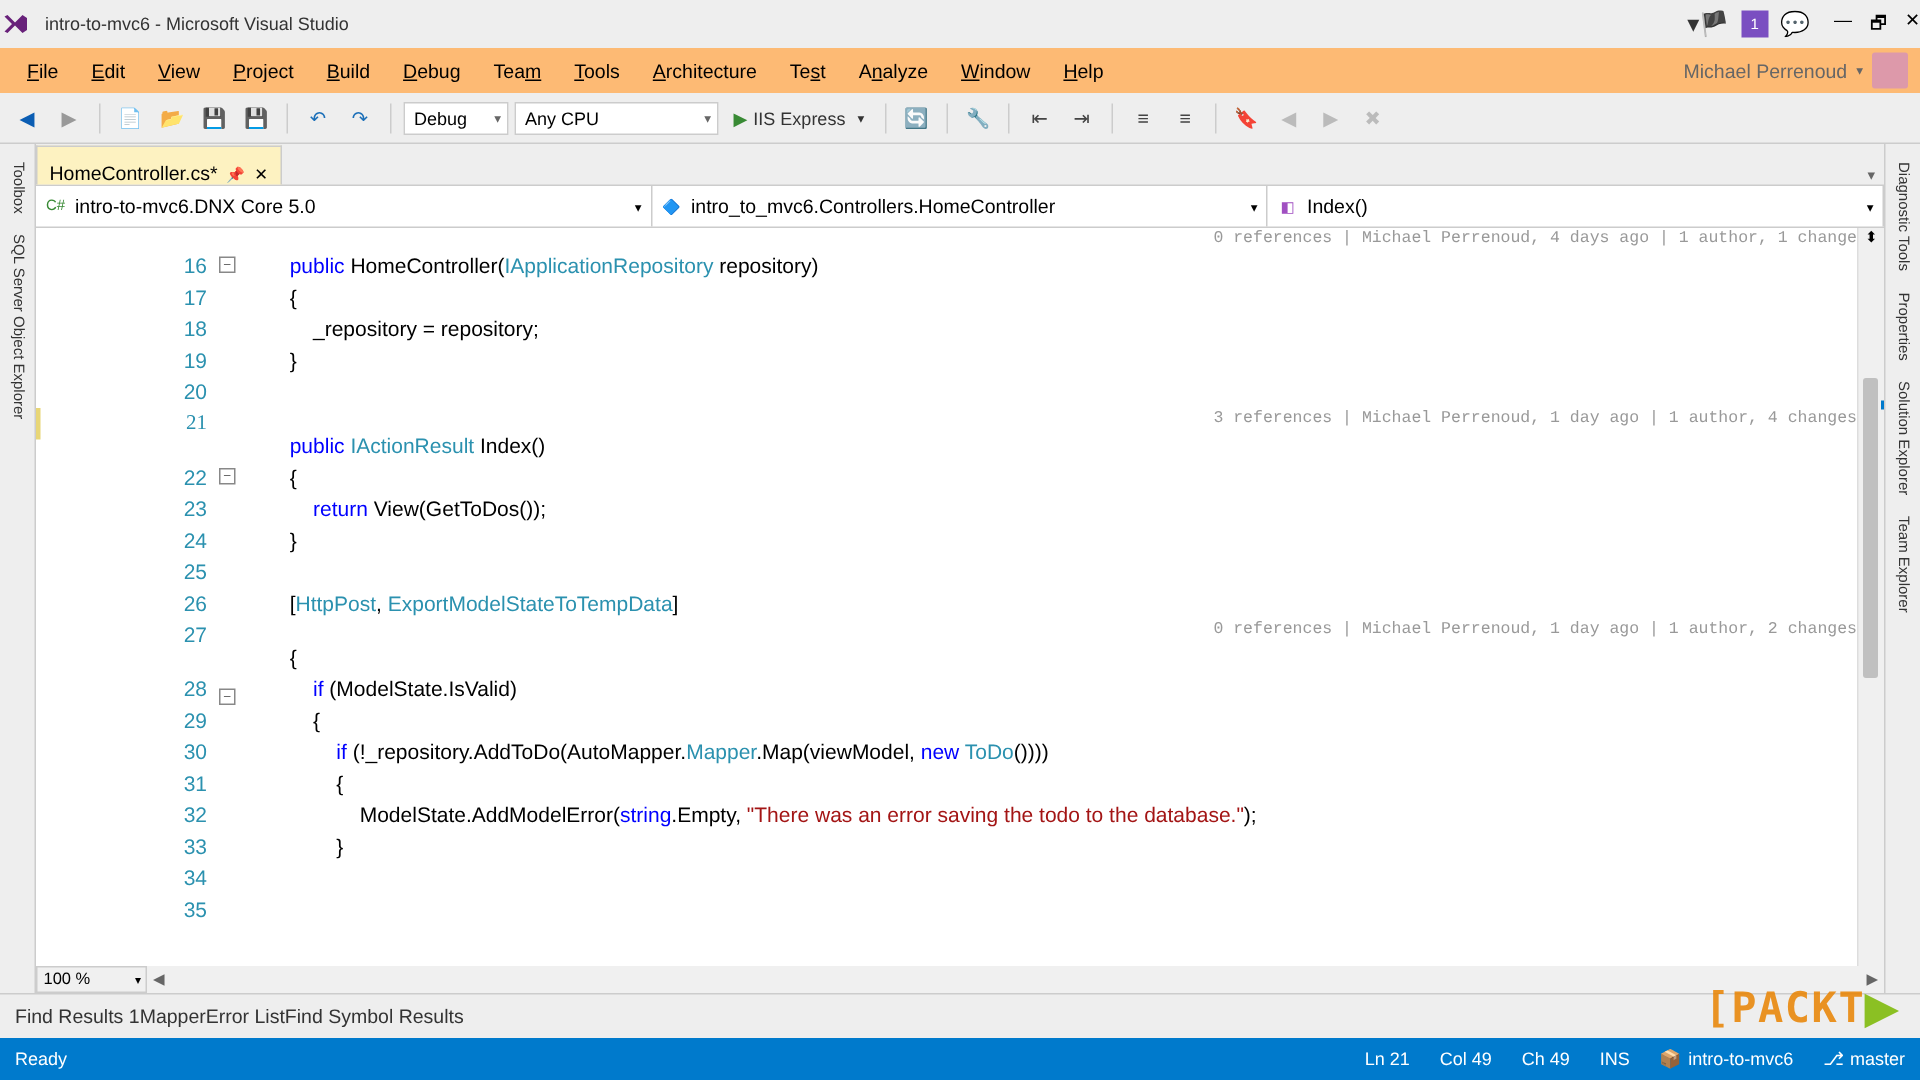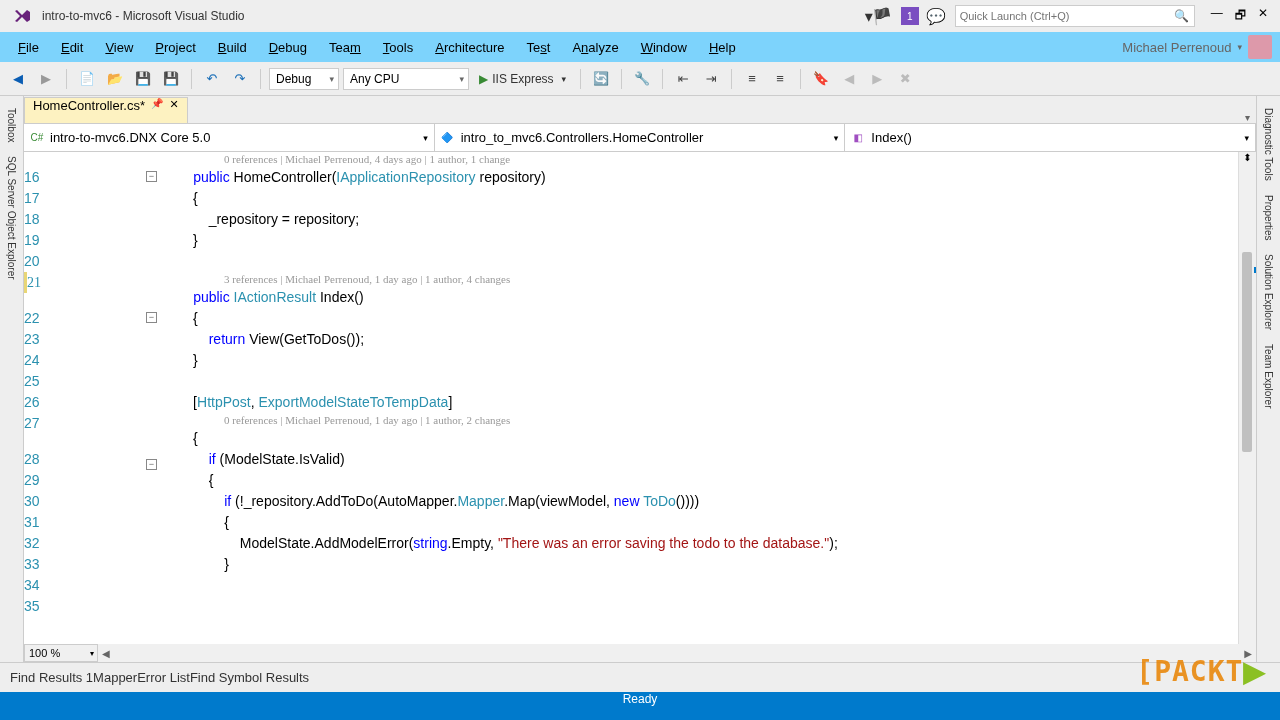--- a/index.html
+++ b/index.html
@@ -1,93 +1,89 @@
 <!DOCTYPE html>
 <html><head>
 <meta charset="utf-8">
 <style>
 * { margin: 0; padding: 0; box-sizing: border-box; font-family: 'Segoe UI', Tahoma, sans-serif; }
 body { width: 1280px; height: 720px; overflow: hidden; background: #f0f0f0; position: relative; }
-.titlebar { height: 32px; background: #eee; display: flex; align-items: center; padding: 0 12px; gap: 10px; }
+.titlebar { height: 32px; background: #eee; display: flex; align-items: center; padding: 0 0; gap: 10px; }
 .titlebar .vs-logo { width: 20px; height: 20px; display: flex; align-items: center; justify-content: center; }
 .titlebar .title { font-size: 12px; color: #333; }
 .titlebar .right { margin-left: auto; display: flex; align-items: center; gap: 8px; }
 .notif { width: 18px; height: 18px; background: #7a4ec1; color: #fff; font-size: 10px; display: flex; align-items: center; justify-content: center; }
 .ql { width: 240px; height: 22px; border: 1px solid #ccc; background: #fff; display: flex; align-items: center; padding: 0 4px; }
 .ql input { border: none; outline: none; font-size: 11px; flex: 1; color: #888; }
 .win-btns { display: flex; gap: 12px; margin-left: 8px; }
 .win-btns span { font-size: 12px; cursor: pointer; }
-.menubar { height: 30px; background: #7dd3fc; display: flex; align-items: center; padding: 0 8px; gap: 2px; font-size: 13px; }
+.menubar { height: 30px; background: #fdba74; display: flex; align-items: center; padding: 0 8px; gap: 2px; font-size: 13px; }
 .menubar .item { padding: 3px 10px; cursor: pointer; }
 .menubar .item u { text-decoration: underline; }
 .menubar .right { margin-left: auto; display: flex; align-items: center; gap: 6px; color: #666; font-size: 13px; }
 .avatar { width: 24px; height: 24px; background: #d9a; border-radius: 2px; }
 .toolbar { height: 34px; background: #eee; border-bottom: 1px solid #ccc; display: flex; align-items: center; padding: 0 6px; gap: 4px; }
 .tb-btn { width: 24px; height: 24px; display: flex; align-items: center; justify-content: center; font-size: 13px; cursor: pointer; color: #444; }
 .tb-sep { width: 1px; height: 20px; background: #ccc; margin: 0 4px; }
 .tb-dd { height: 22px; border: 1px solid #ccc; background: #fff; padding: 0 20px 0 6px; font-size: 12px; display: flex; align-items: center; position: relative; }
 .tb-dd::after { content: '▾'; position: absolute; right: 4px; font-size: 9px; color: #666; }
 .tb-run { display: flex; align-items: center; gap: 4px; color: #333; font-size: 12px; padding: 0 6px; }
 .tb-run .play { color: #388a34; }
 .workspace { display: flex; height: calc(100% - 32px - 30px - 34px - 30px - 28px); background: #fff; }
 .side-tab { width: 24px; background: #eee; border-right: 1px solid #ccc; display: flex; flex-direction: column; align-items: center; padding-top: 6px; gap: 2px; }
 .side-tab .st { font-size: 10px; color: #333; writing-mode: vertical-rl; padding: 6px 2px; cursor: pointer; }
 .side-tab.right { border-right: none; border-left: 1px solid #ccc; }
 .editor-area { flex: 1; display: flex; flex-direction: column; }
 .tab-row { height: 28px; background: #eee; display: flex; align-items: flex-end; border-bottom: 1px solid #ccc; }
-.doc-tab { background: #fdf2c1; height: 26px; display: flex; align-items: flex-start; padding: 0 8px; gap: 6px; font-size: 13px; border: 1px solid #ccc; border-bottom: none; }
+.doc-tab { background: #fdf2c1; height: 26px; display: flex; align-items: flex-end; padding: 0 8px; gap: 6px; font-size: 13px; border: 1px solid #ccc; border-bottom: none; }
 .doc-tab .close { font-size: 11px; cursor: pointer; }
 .nav-bar { height: 28px; display: flex; border-bottom: 1px solid #ccc; }
 .nav-dd { flex: 1; border-right: 1px solid #ccc; display: flex; align-items: center; padding: 0 6px; gap: 6px; font-size: 13px; position: relative; }
 .nav-dd::after { content: '▾'; position: absolute; right: 6px; font-size: 9px; }
 .nav-dd .ico { width: 14px; height: 14px; display: flex; align-items: center; justify-content: center; font-size: 10px; }
 .code-wrap { flex: 1; display: flex; overflow: hidden; position: relative; }
-.gutter { width: 120px; background: #fff; border-right: 0; font-family: Consolas, monospace; font-size: 14px; color: #2b91af; text-align: left; padding-right: 6px; }
+.gutter { width: 120px; background: #fff; border-right: 0; font-family: Consolas, monospace; font-size: 14px; color: #2b91af; text-align: right; padding-right: 6px; }
 .gutter .ln { height: 21px; line-height: 21px; }
 .gutter .ln.ol { border-left: 3px solid #e8d676; font-family: Liberation Serif, serif; }
 .outline { width: 18px; position: relative; }
 .outline .fold { position: absolute; left: 2px; width: 11px; height: 11px; border: 1px solid #888; font-size: 9px; line-height: 9px; text-align: center; color: #666; cursor: pointer; }
 .code { flex: 1; font-family: Consolas, monospace; font-size: 14px; position: relative; }
 .code .line { height: 21px; line-height: 21px; white-space: pre; }
 .code .line.hl { background: #f5f5f0; }
-.code .codelens { height: 15px; line-height: 15px; font-size: 11px; color: #999; white-space: pre; font-family: Liberation Serif, serif; }
+.code .codelens { height: 15px; line-height: 15px; font-size: 11px; color: #999; white-space: pre; font-family: Liberation Mono, monospace; text-align: right; }
 .kw { color: #0000ff; }
 .type { color: #2b91af; }
 .str { color: #a31515; }
 .cursor { display: inline-block; width: 1px; height: 16px; background: #000; border-left: 1px solid #000; vertical-align: middle; margin-left: 12px; }
 .scroll-v { width: 18px; background: #f0f0f0; border-left: 1px solid #ddd; position: relative; }
 .scroll-thumb { position: absolute; left: 3px; width: 10px; background: #c0c0c0; top: 100px; height: 200px; border-radius: 2px; }
 .scroll-h { height: 18px; background: #f0f0f0; display: flex; align-items: center; }
 .zoom { width: 74px; font-size: 11px; border: 1px solid #ccc; padding: 0 4px; height: 18px; display: flex; align-items: center; position: relative; }
 .zoom::after { content: '▾'; position: absolute; right: 3px; font-size: 8px; }
 .bottom-tabs { height: 30px; background: #eee; display: flex; align-items: center; padding: 0 10px; font-size: 13px; color: #333; border-top: 1px solid #ccc; }
-.statusbar { height: 28px; background: #007acc; color: #fff; display: flex; align-items: center; padding: 0 10px; font-size: 12px; gap: 20px; flex-direction: column; }
+.statusbar { height: 28px; background: #007acc; color: #fff; display: flex; align-items: center; padding: 0 10px; font-size: 12px; gap: 20px; }
 .statusbar .sp { flex: 1; }
 .sb-item { display: flex; align-items: center; gap: 4px; }
 .watermark { position: absolute; right: 14px; bottom: 32px; color: #e98300; font-size: 28px; font-family: Consolas, monospace; font-weight: bold; opacity: 0.85; letter-spacing: 1px; }
 .watermark .tri { color: #7ab800; }
 </style>
 </head>
 <body>
 
 <div class="titlebar">
   <span class="vs-logo">
     <svg width="18" height="18" viewBox="0 0 18 18">
         <path d="M2 4 L7 9 L2 14 L4 15 L9 10 L14 15 L17 13 L17 5 L14 3 L9 8 L4 3 Z" fill="#68217a"></path>
       </svg>
   </span>
   <span class="title">intro-to-mvc6 - Microsoft Visual Studio</span>
   <div class="right">
     <span style="color:#333">▾🏴</span>
     <span class="notif">1</span>
     <span style="color:#666">💬</span>
-    <div class="ql">
-      <input placeholder="Quick Launch (Ctrl+Q)" style="">
-      <span style="font-size:12px;color:#666">🔍</span>
-    </div>
     <div class="win-btns">
       <span>—</span>
       <span>🗗</span>
       <span>✕</span>
     </div>
   </div>
 </div>
 
 <div class="menubar">
   <span class="item"><u>F</u>ile</span>
@@ -116,21 +112,21 @@
   <span class="tb-sep"></span>
   <span class="tb-btn">📄</span>
   <span class="tb-btn">📂</span>
   <span class="tb-btn" style="color:#1b6fb8">💾</span>
   <span class="tb-btn" style="color:#1b6fb8">💾</span>
   <span class="tb-sep"></span>
   <span class="tb-btn" style="color:#1b6fb8">↶</span>
   <span class="tb-btn" style="color:#1b6fb8">↷</span>
   <span class="tb-sep"></span>
   <div class="tb-dd" style="width:70px">Debug</div>
-  <div class="tb-dd" style="width:126px">Any CPU</div>
+  <div class="tb-dd" style="width:136px">Any CPU</div>
   <span class="tb-run">
       <span class="play">▶</span>
       <span>IIS Express</span>
       <span style="font-size:9px;margin-left:4px">▾</span>
     </span>
   <span class="tb-sep"></span>
   <span class="tb-btn" style="color:#1b6fb8">🔄</span>
   <span class="tb-sep"></span>
   <span class="tb-btn">🔧</span>
   <span class="tb-sep"></span>

